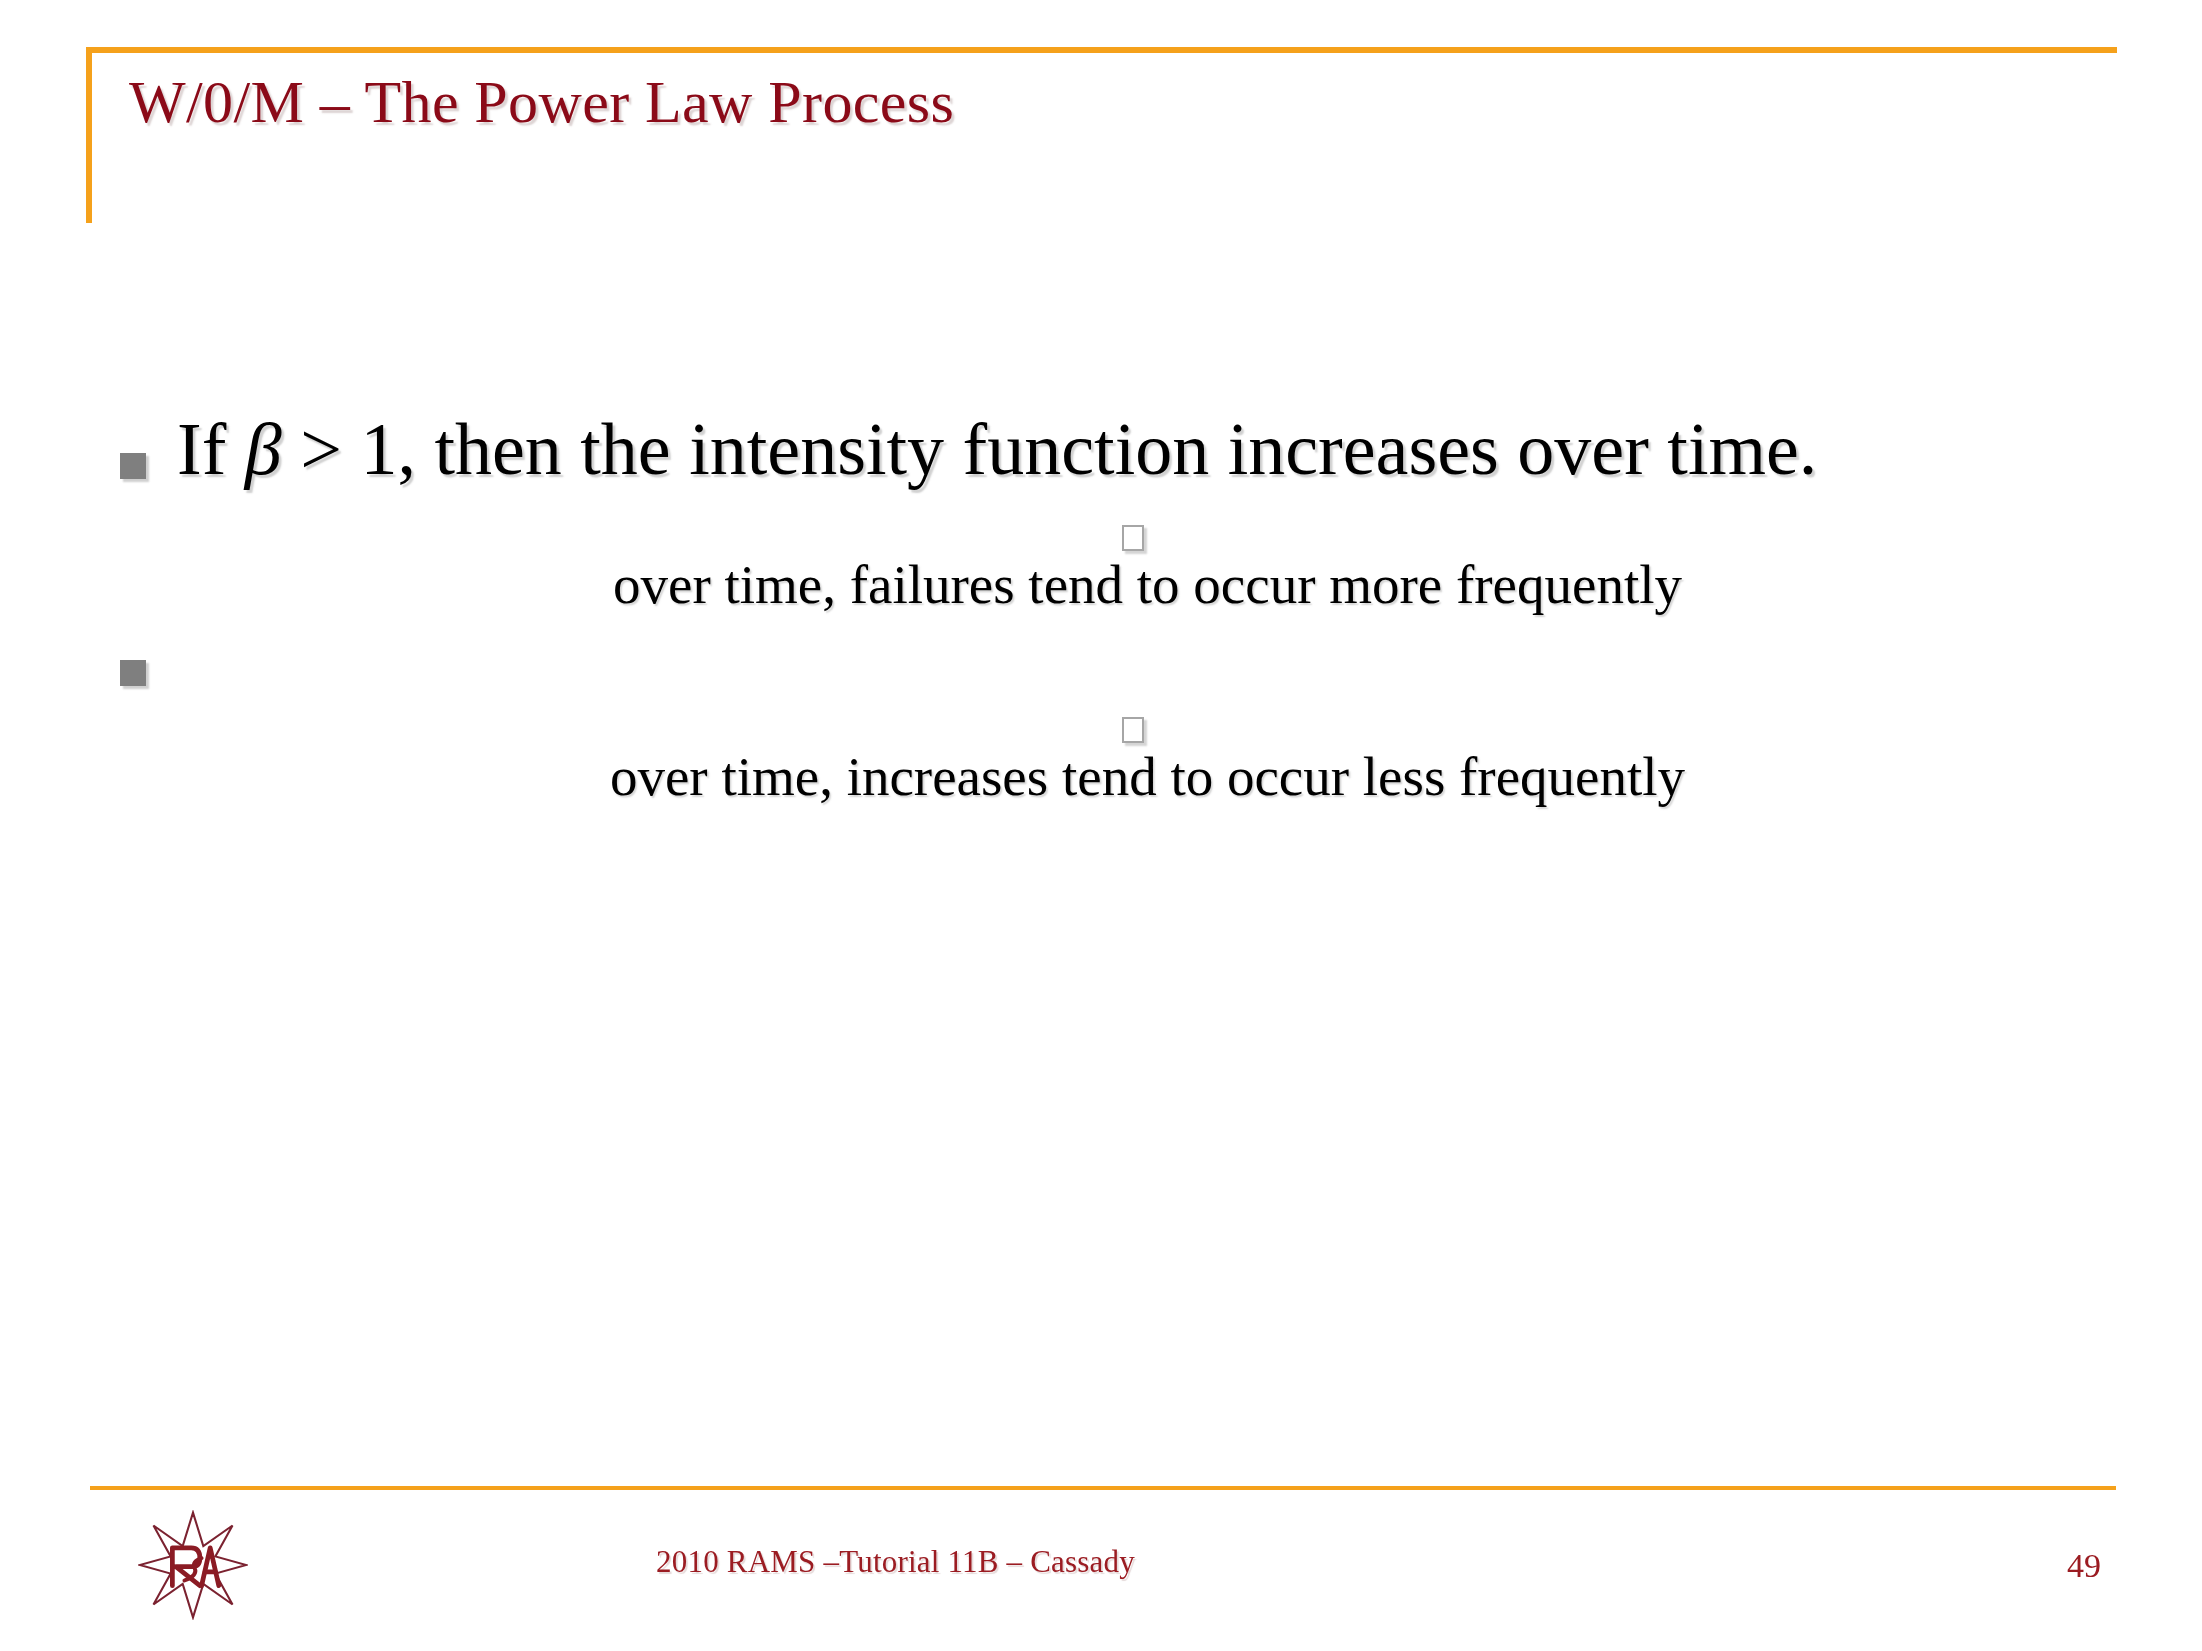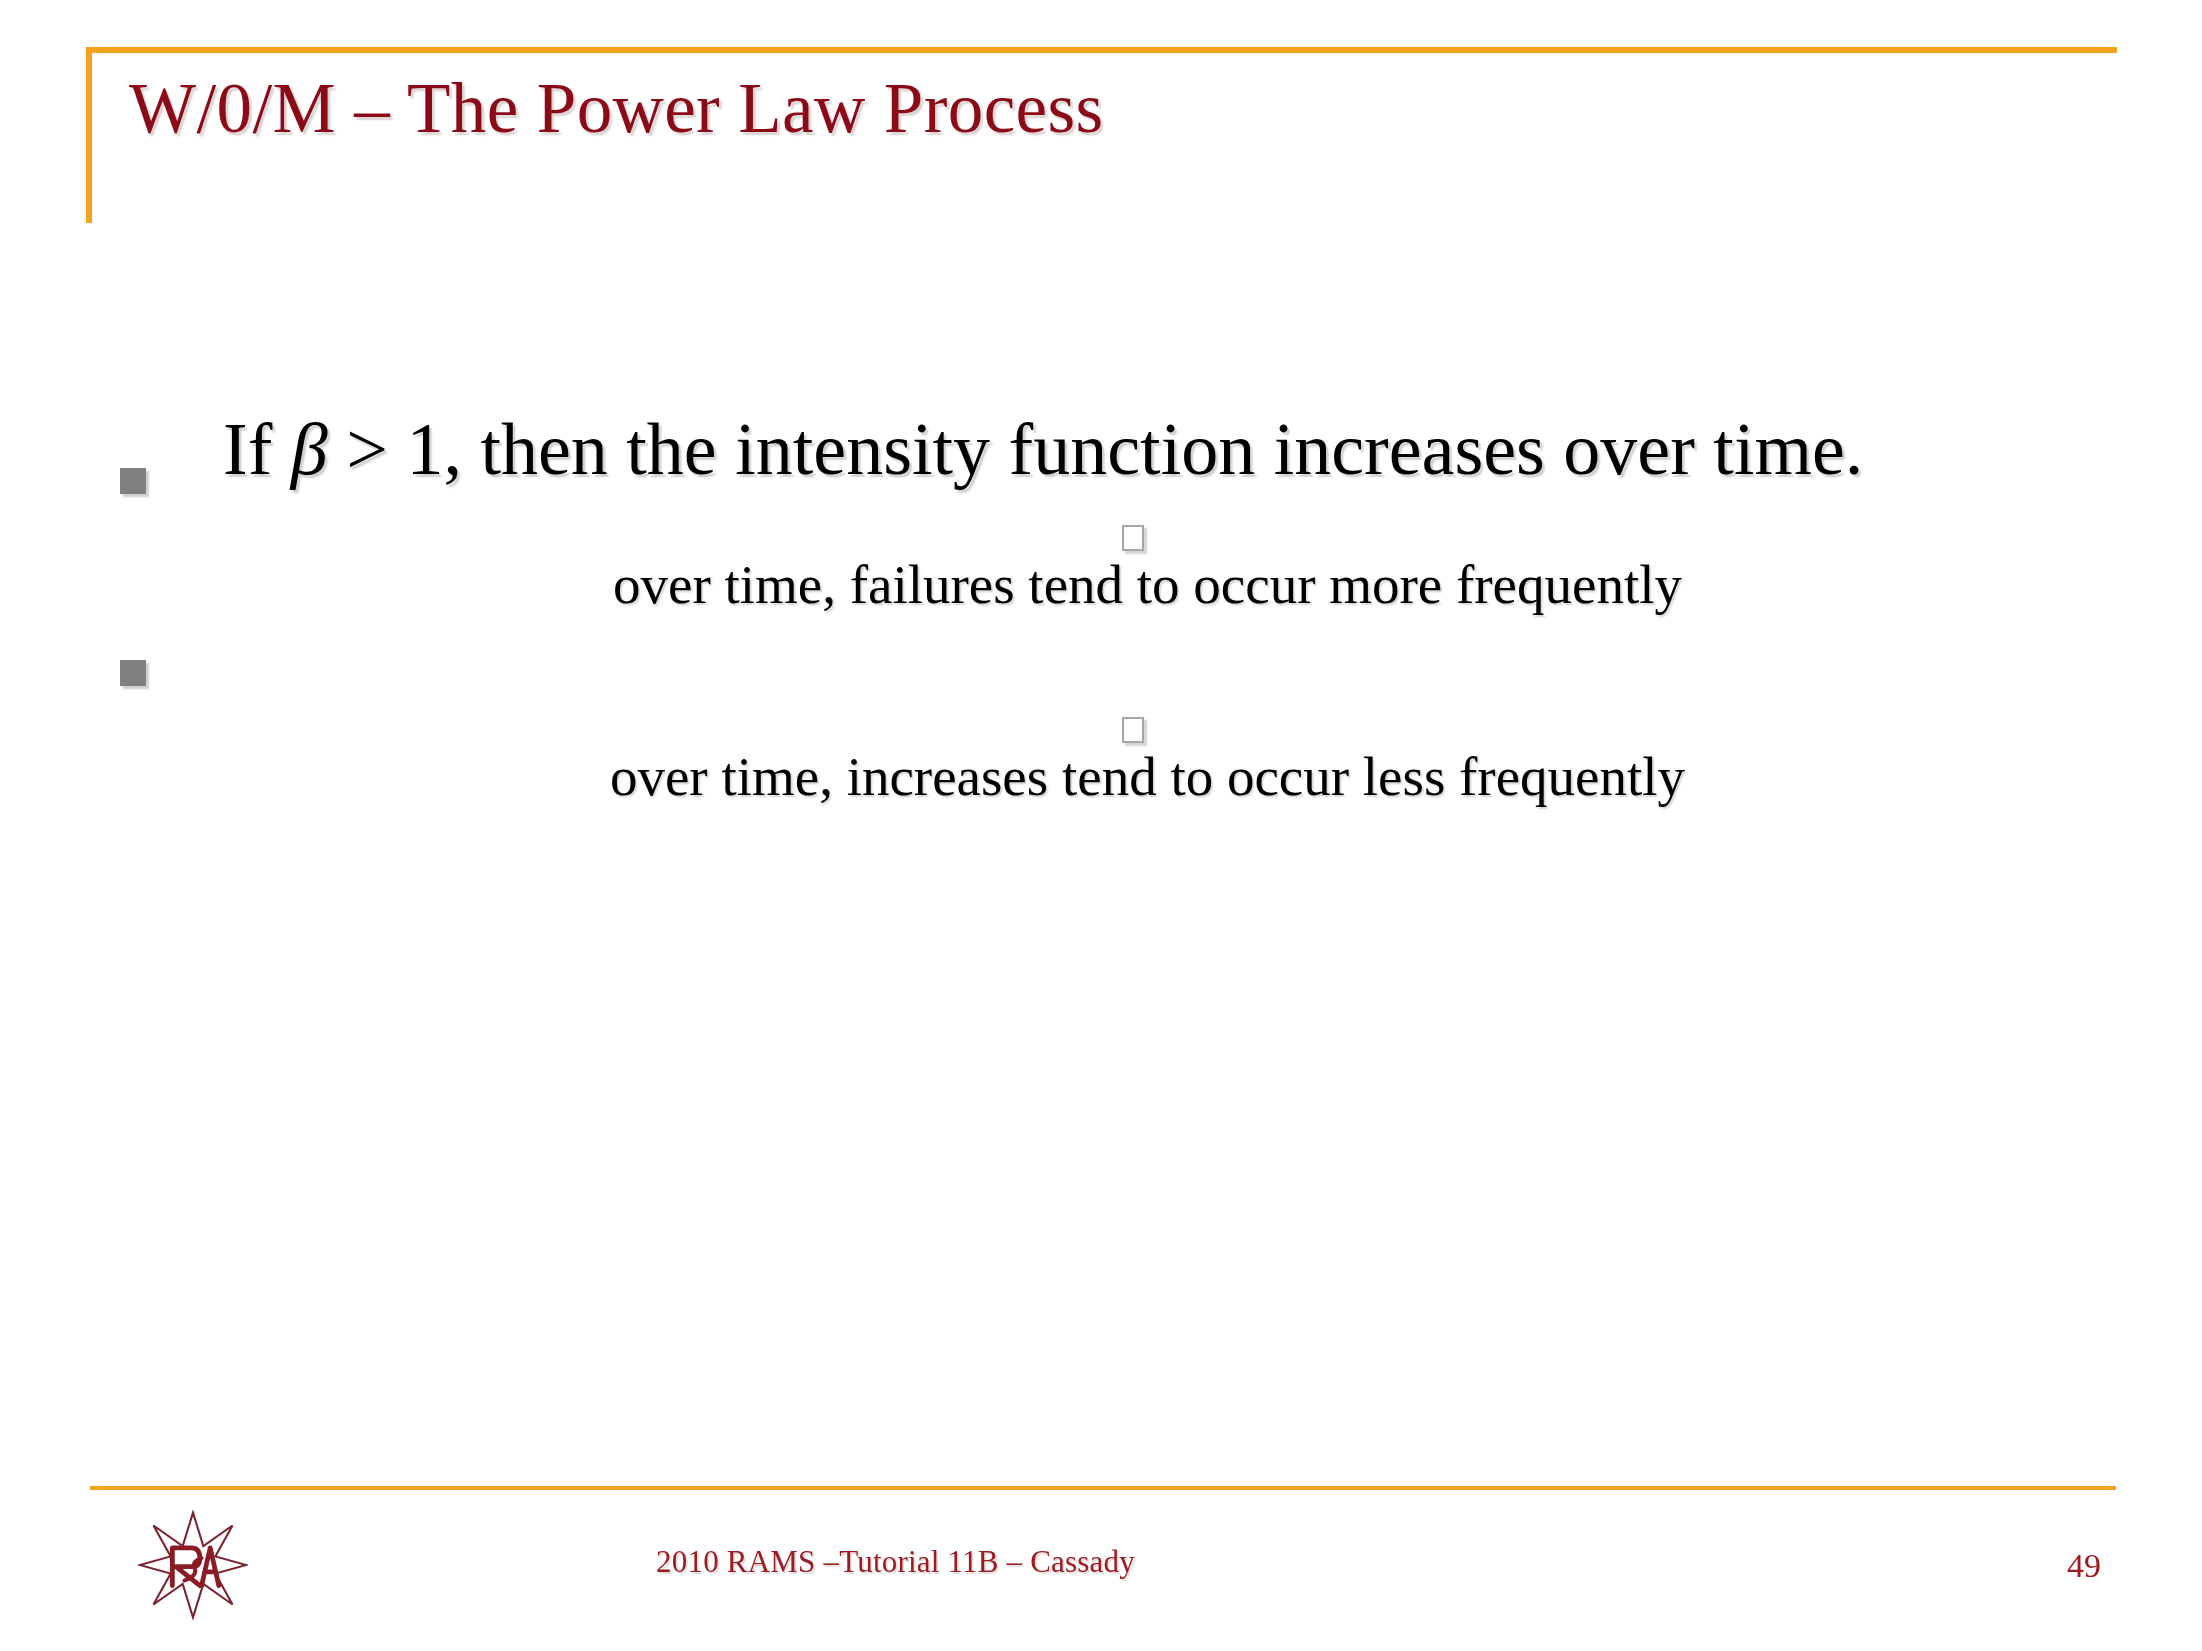--- a/index.html
+++ b/index.html
@@ -31,41 +31,40 @@
     border-left: 6px solid #F5A11B;
     box-sizing: border-box;
   }
 
   .slide-title {
     position: absolute;
     left: 129px;
     top: 67px;
     width: 1979px;
     color: #8B0A18;
-    font-size: 71px;
+    font-size: 60px;
     line-height: 1.18;
     letter-spacing: 0.4px;
     white-space: nowrap;
     text-shadow: 2.6px 2.6px 1.7px rgba(140, 110, 110, 0.30);
     font-family: "Liberation Serif", "DejaVu Serif", serif;
   }
 
   
   .body {
     position: absolute;
     left: 120px;
     top: 404px;
     width: 1996px;
   }
 
   .bullet-l1 {
     display: flex;
-    align-items: flex-end;
+    align-items: center;
     margin-bottom: 3.4px;
-    gap: 46px;
   }
   .bullet-l1 .marker {
     flex: 0 0 auto;
     width: 26px;
     height: 26px;
     background: #7F7F7F;
     margin-top: 33px;
     margin-right: 31px;
     box-shadow: 2.6px 2.6px 1.7px rgba(150,150,150,0.45);
   }

